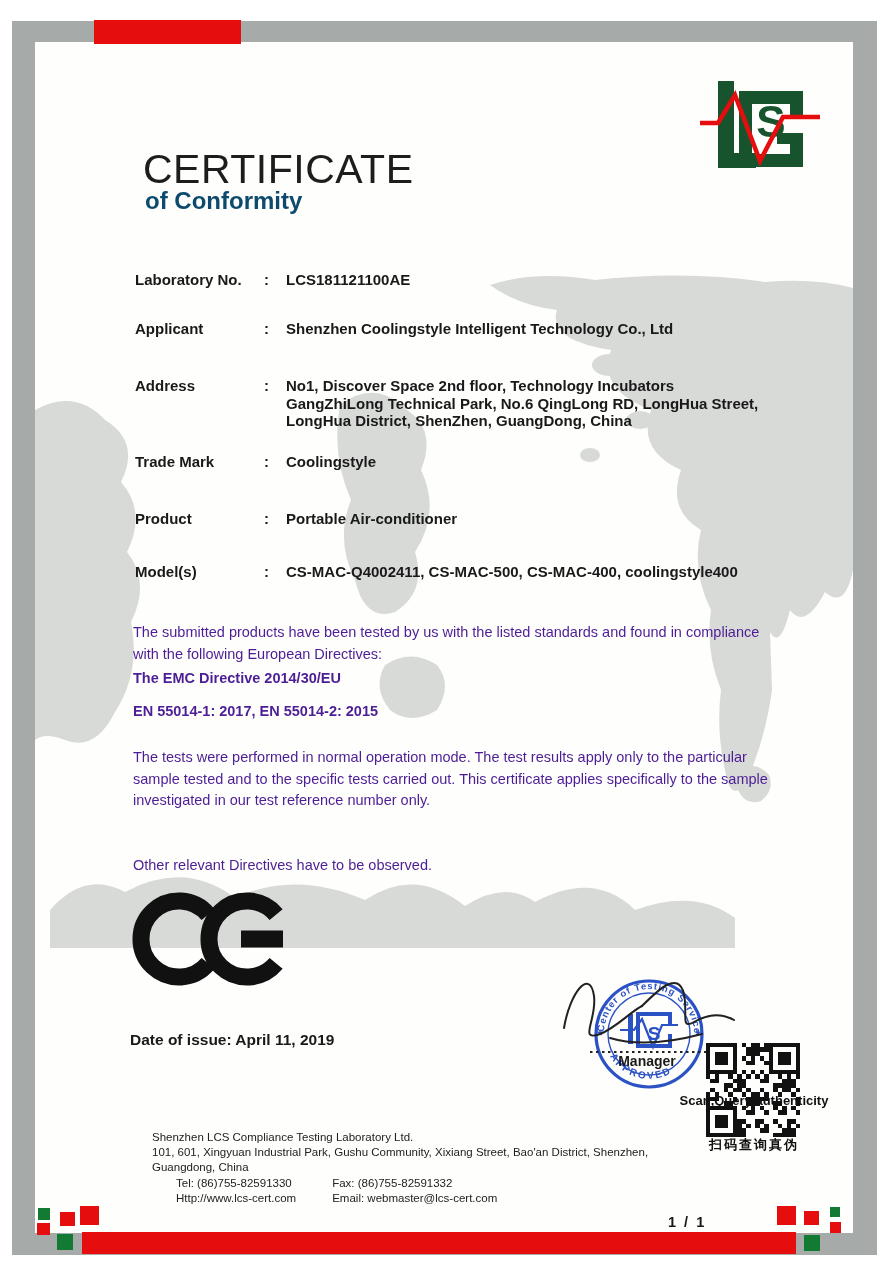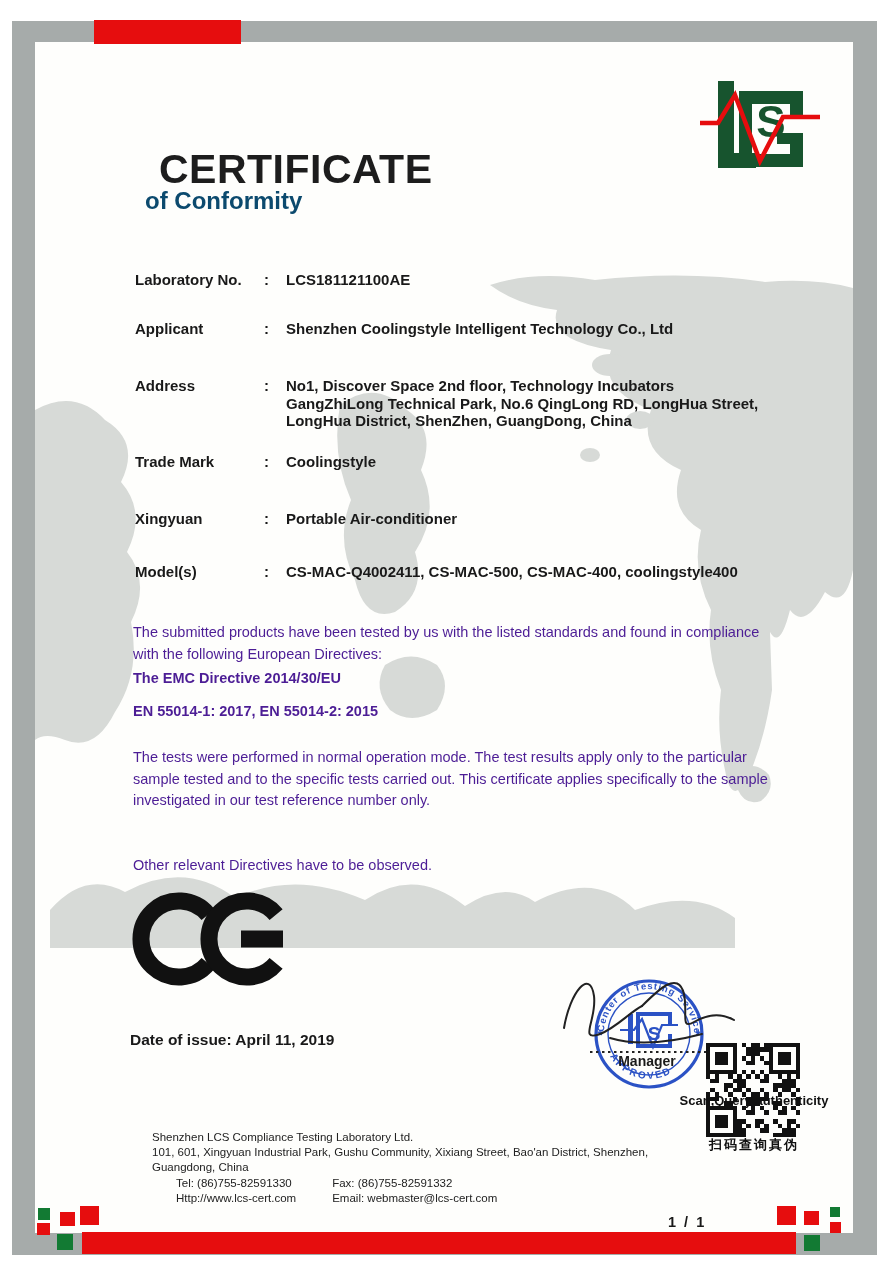--- a/index.html
+++ b/index.html
@@ -8,21 +8,21 @@
   .abs{position:absolute;}
   
   .frame{position:absolute;left:12px;top:21px;width:865px;height:1234px;box-sizing:border-box;
          border-style:solid;border-color:#a6abaa;border-width:21px 24px 22px 23px;background:#fefefc;}
   
   .red{background:#e60d0e;}
   .green-sq{background:#127a33;}
   
   .map{position:absolute;left:35px;top:270px;}
   
-  .title1{position:absolute;left:159px;top:146px;font-size:41px;font-weight:bold;letter-spacing:0.5px;color:#1d1d1d;}
+  .title1{position:absolute;left:143px;top:146px;font-size:41px;font-weight:normal;letter-spacing:0.5px;color:#1d1d1d;}
   .title2{position:absolute;left:145px;top:187px;font-size:24px;font-weight:bold;color:#0c4a6e;}
   
   .frow{position:absolute;left:135px;width:640px;font-size:15px;font-weight:bold;line-height:17.5px;}
   .frow .lbl{position:absolute;left:0;top:0;width:125px;}
   .frow .col{position:absolute;left:129px;top:0;}
   .frow .val{position:absolute;left:151px;top:0;width:482px;}
   
   .para{position:absolute;left:133px;width:636px;font-size:14.5px;line-height:21.5px;color:#4c1d95;}
   .bold{font-weight:bold;}
   
@@ -111,21 +111,21 @@
     <span class="lbl">Address</span>
     <span class="col">:</span>
     <span class="val">No1, Discover Space 2nd floor, Technology Incubators GangZhiLong Technical Park, No.6 QingLong RD, LongHua Street, LongHua District, ShenZhen, GuangDong, China</span>
   </div>
   <div class="frow" style="top:453px;">
     <span class="lbl">Trade Mark</span>
     <span class="col">:</span>
     <span class="val">Coolingstyle</span>
   </div>
   <div class="frow" style="top:510px;">
-    <span class="lbl">Xingyuan</span>
+    <span class="lbl">Product</span>
     <span class="col">:</span>
     <span class="val">Portable Air-conditioner</span>
   </div>
   <div class="frow" style="top:563px;">
     <span class="lbl">Model(s)</span>
     <span class="col">:</span>
     <span class="val">CS-MAC-Q4002411, CS-MAC-500, CS-MAC-400, coolingstyle400</span>
   </div>
 
   <div class="para" style="top:622px;">The submitted products have been tested by us with the listed standards and found in compliance with the following European Directives:</div>

